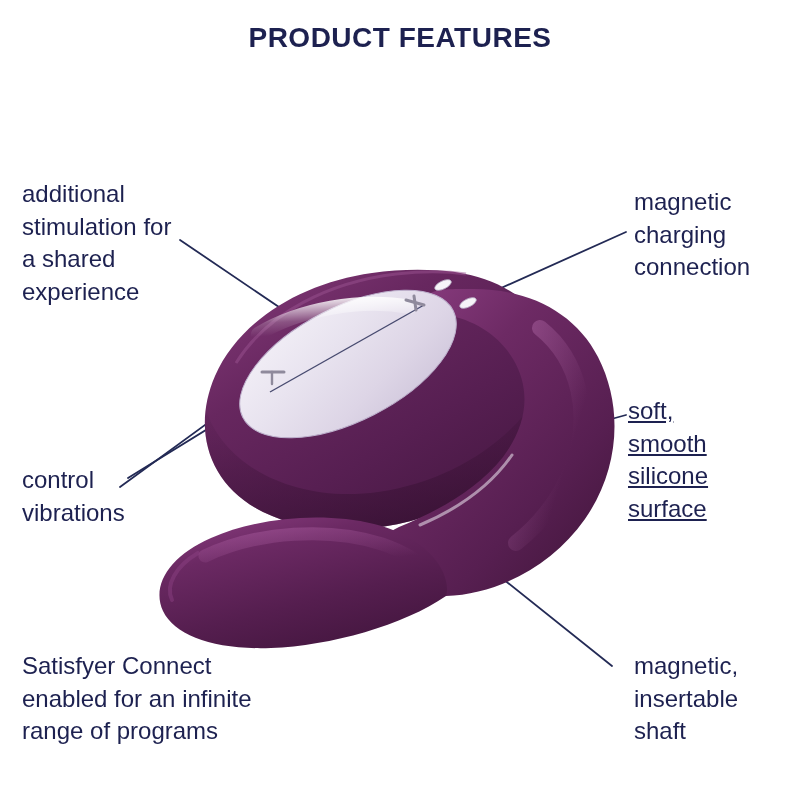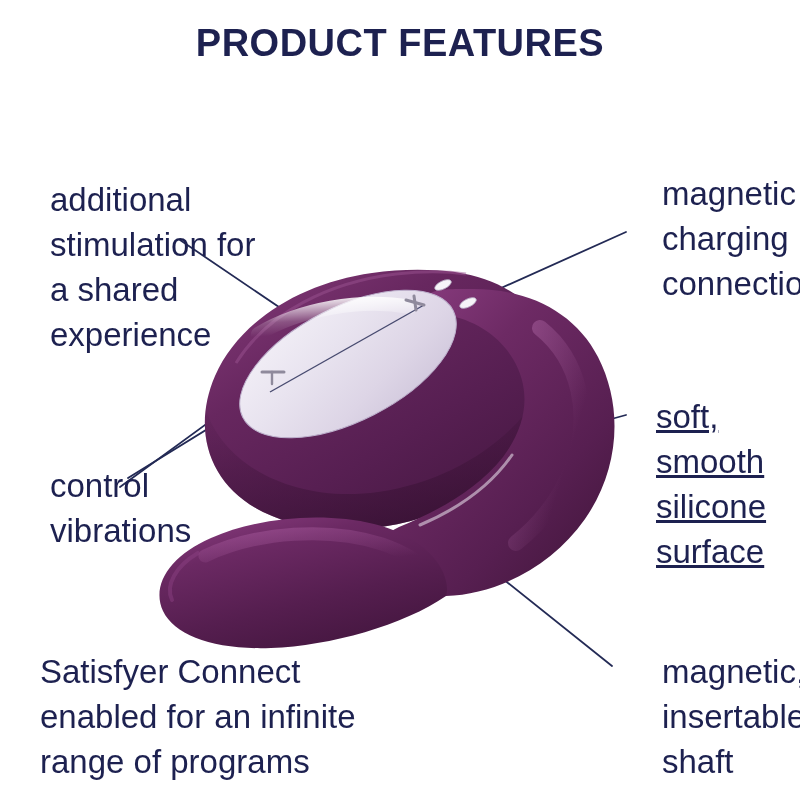--- a/index.html
+++ b/index.html
@@ -23,46 +23,45 @@
     background: #ffffff;
   }
 
   
   .page-title {
     position: absolute;
     top: 22px;
     left: 0;
     width: 800px;
     text-align: center;
-    font-size: 38px;
+    font-size: 28px;
     font-weight: bold;
     letter-spacing: 0.5px;
     color: #1d2150;
     font-family: "Liberation Sans", sans-serif;
   }
 
   
   .callout {
     position: absolute;
     color: #1d2150;
-    font-size: 33px;
+    font-size: 24px;
     line-height: 1.36;
     font-family: "Liberation Sans", sans-serif;
     font-weight: normal;
     white-space: pre-line;
-    margin-left: 28px;
   }
   .callout.left  { text-align: left; }
   .callout.right { text-align: left; }
 
   #callout-additional-stimulation { left: 22px;  top: 178px; width: 230px; }
-  #callout-magnetic-charging      { left: 634px; top: 172px; width: 166px; }
+  #callout-magnetic-charging      { left: 634px; top: 186px; width: 166px; }
   #callout-control-vibrations     { left: 22px;  top: 464px; width: 210px; }
   #callout-soft-silicone          { left: 628px; top: 395px; width: 160px; text-decoration: underline; }
-  #callout-satisfyer-connect      { left: 12px;  top: 650px; width: 330px; }
+  #callout-satisfyer-connect      { left: 22px;  top: 650px; width: 330px; }
   #callout-vibrating-shaft        { left: 634px; top: 650px; width: 166px; }
 
   
   #art {
     position: absolute;
     left: 0;
     top: 0;
     width: 800px;
     height: 800px;
     pointer-events: none;

